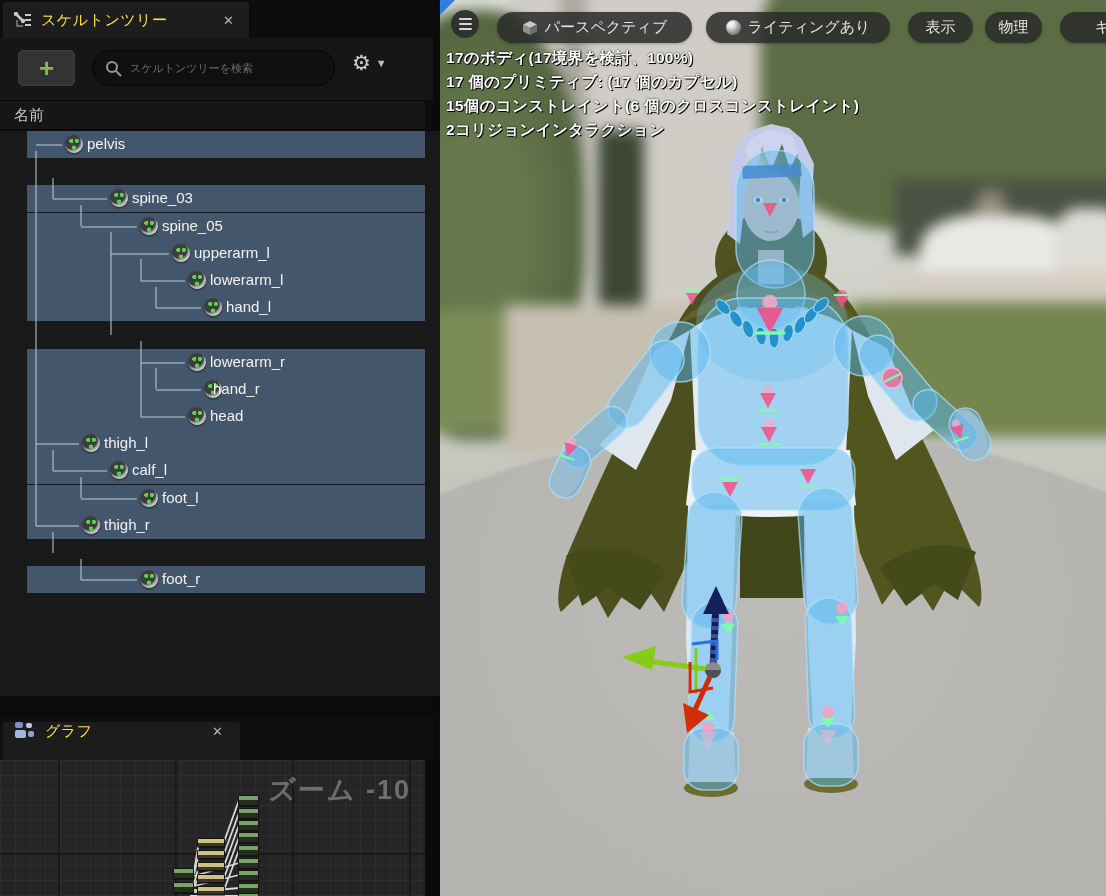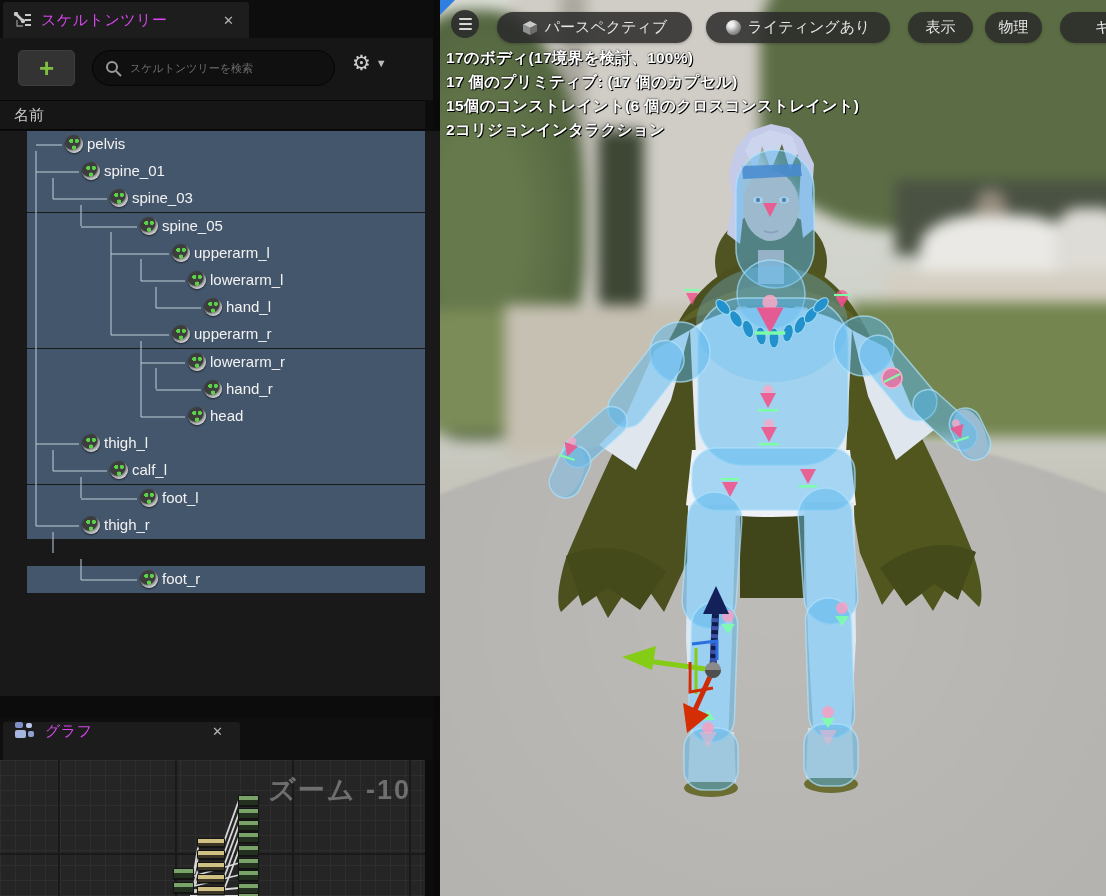--- a/index.html
+++ b/index.html
@@ -5,21 +5,21 @@
   * { margin:0; padding:0; box-sizing:border-box; }
   html,body { background:#000; }
   body { font-family:"Liberation Sans","DejaVu Sans",sans-serif; }
   .app { position:relative; width:1106px; height:896px; background:#0a0a0a; overflow:hidden; }
 
   
   .lpanel { position:absolute; left:0; top:0; width:433px; height:896px; background:#0c0c0c; }
   .tabstrip { position:absolute; left:0; top:0; width:433px; height:38px; background:#0d0d0d; }
   .tab { position:absolute; left:3px; top:2px; width:246px; height:36px; background:#1d1d1d;
          border-radius:3px 3px 0 0; display:flex; align-items:center; padding:0 10px; gap:9px; }
-  .tab-label { color:#d946ef; font-size:15px; letter-spacing:.5px; white-space:nowrap; }
+  .tab-label { color:#fde047; font-size:15px; letter-spacing:.5px; white-space:nowrap; }
   .tab-close { color:#b5b5b5; font-size:13px; margin-left:auto; padding:2px 5px; cursor:pointer; }
   .skel-icon { width:19px; height:17px; flex:0 0 auto; }
 
   .ltoolbar { position:absolute; left:0; top:38px; width:433px; height:62px; background:#161616; }
   .add-btn { position:absolute; left:18px; top:12px; width:57px; height:36px; background:#333333;
              border:1px solid #3e3e3e; border-radius:5px; color:#7fbe42; font-size:26px; font-weight:bold;
              display:flex; align-items:center; justify-content:center; line-height:0; }
   .search { position:absolute; left:92px; top:12px; width:243px; height:36px; background:#101010;
             border:1px solid #050505; border-radius:18px; display:flex; align-items:center; padding:0 12px;
             gap:8px; overflow:hidden; }
@@ -130,25 +130,20 @@
     <div class="colhdr">
       <span>名前</span>
     </div>
 
     <div class="tree" id="tree">
         <div class="trow" style="top: 0px;">
           <div class="tstub" style="left: 9px; top: 13px; width: 26px;"></div>
           <span class="bicon" style="left: 38px;"></span>
           <span class="tlabel" style="left: 60px;">pelvis</span>
         </div>
-        <div class="trow" style="top: 27.2px;">
-          <div class="tstub" style="left: 9px; top: 13px; width: 43px;"></div>
-          <span class="bicon" style="left: 55px;"></span>
-          <span class="tlabel" style="left: 77px;">spine_01</span>
-        </div>
         <div class="trow" style="top: 54.4px;">
           <div class="tstub" style="left: 26px; top: 13px; width: 54px;"></div>
           <span class="bicon" style="left: 83px;"></span>
           <span class="tlabel" style="left: 105px;">spine_03</span>
         </div>
         <div class="trow" style="top: 81.6px;">
           <div class="tstub" style="left: 54px; top: 13px; width: 56px;"></div>
           <span class="bicon" style="left: 113px;"></span>
           <span class="tlabel" style="left: 135px;">spine_05</span>
         </div>
@@ -160,34 +155,29 @@
         <div class="trow" style="top: 136px;">
           <div class="tstub" style="left: 114px; top: 13px; width: 44px;"></div>
           <span class="bicon" style="left: 161px;"></span>
           <span class="tlabel" style="left: 183px;">lowerarm_l</span>
         </div>
         <div class="trow" style="top: 163.2px;">
           <div class="tstub" style="left: 129px; top: 13px; width: 45px;"></div>
           <span class="bicon" style="left: 177px;"></span>
           <span class="tlabel" style="left: 199px;">hand_l</span>
         </div>
-        <div class="trow" style="top: 190.4px;">
-          <div class="tstub" style="left: 84px; top: 13px; width: 58px;"></div>
-          <span class="bicon" style="left: 145px;"></span>
-          <span class="tlabel" style="left: 167px;">upperarm_r</span>
-        </div>
         <div class="trow" style="top: 217.6px;">
           <div class="tstub" style="left: 114px; top: 13px; width: 44px;"></div>
           <span class="bicon" style="left: 161px;"></span>
           <span class="tlabel" style="left: 183px;">lowerarm_r</span>
         </div>
         <div class="trow" style="top: 244.8px;">
           <div class="tstub" style="left: 129px; top: 13px; width: 45px;"></div>
           <span class="bicon" style="left: 177px;"></span>
-          <span class="tlabel" style="left: 199px;">hand_r</span>
+          <span class="tlabel" style="left: 186px;">hand_r</span>
         </div>
         <div class="trow" style="top: 272px;">
           <div class="tstub" style="left: 114px; top: 13px; width: 44px;"></div>
           <span class="bicon" style="left: 161px;"></span>
           <span class="tlabel" style="left: 183px;">head</span>
         </div>
         <div class="trow" style="top: 299.2px;">
           <div class="tstub" style="left: 9px; top: 13px; width: 43px;"></div>
           <span class="bicon" style="left: 55px;"></span>
           <span class="tlabel" style="left: 77px;">thigh_l</span>

